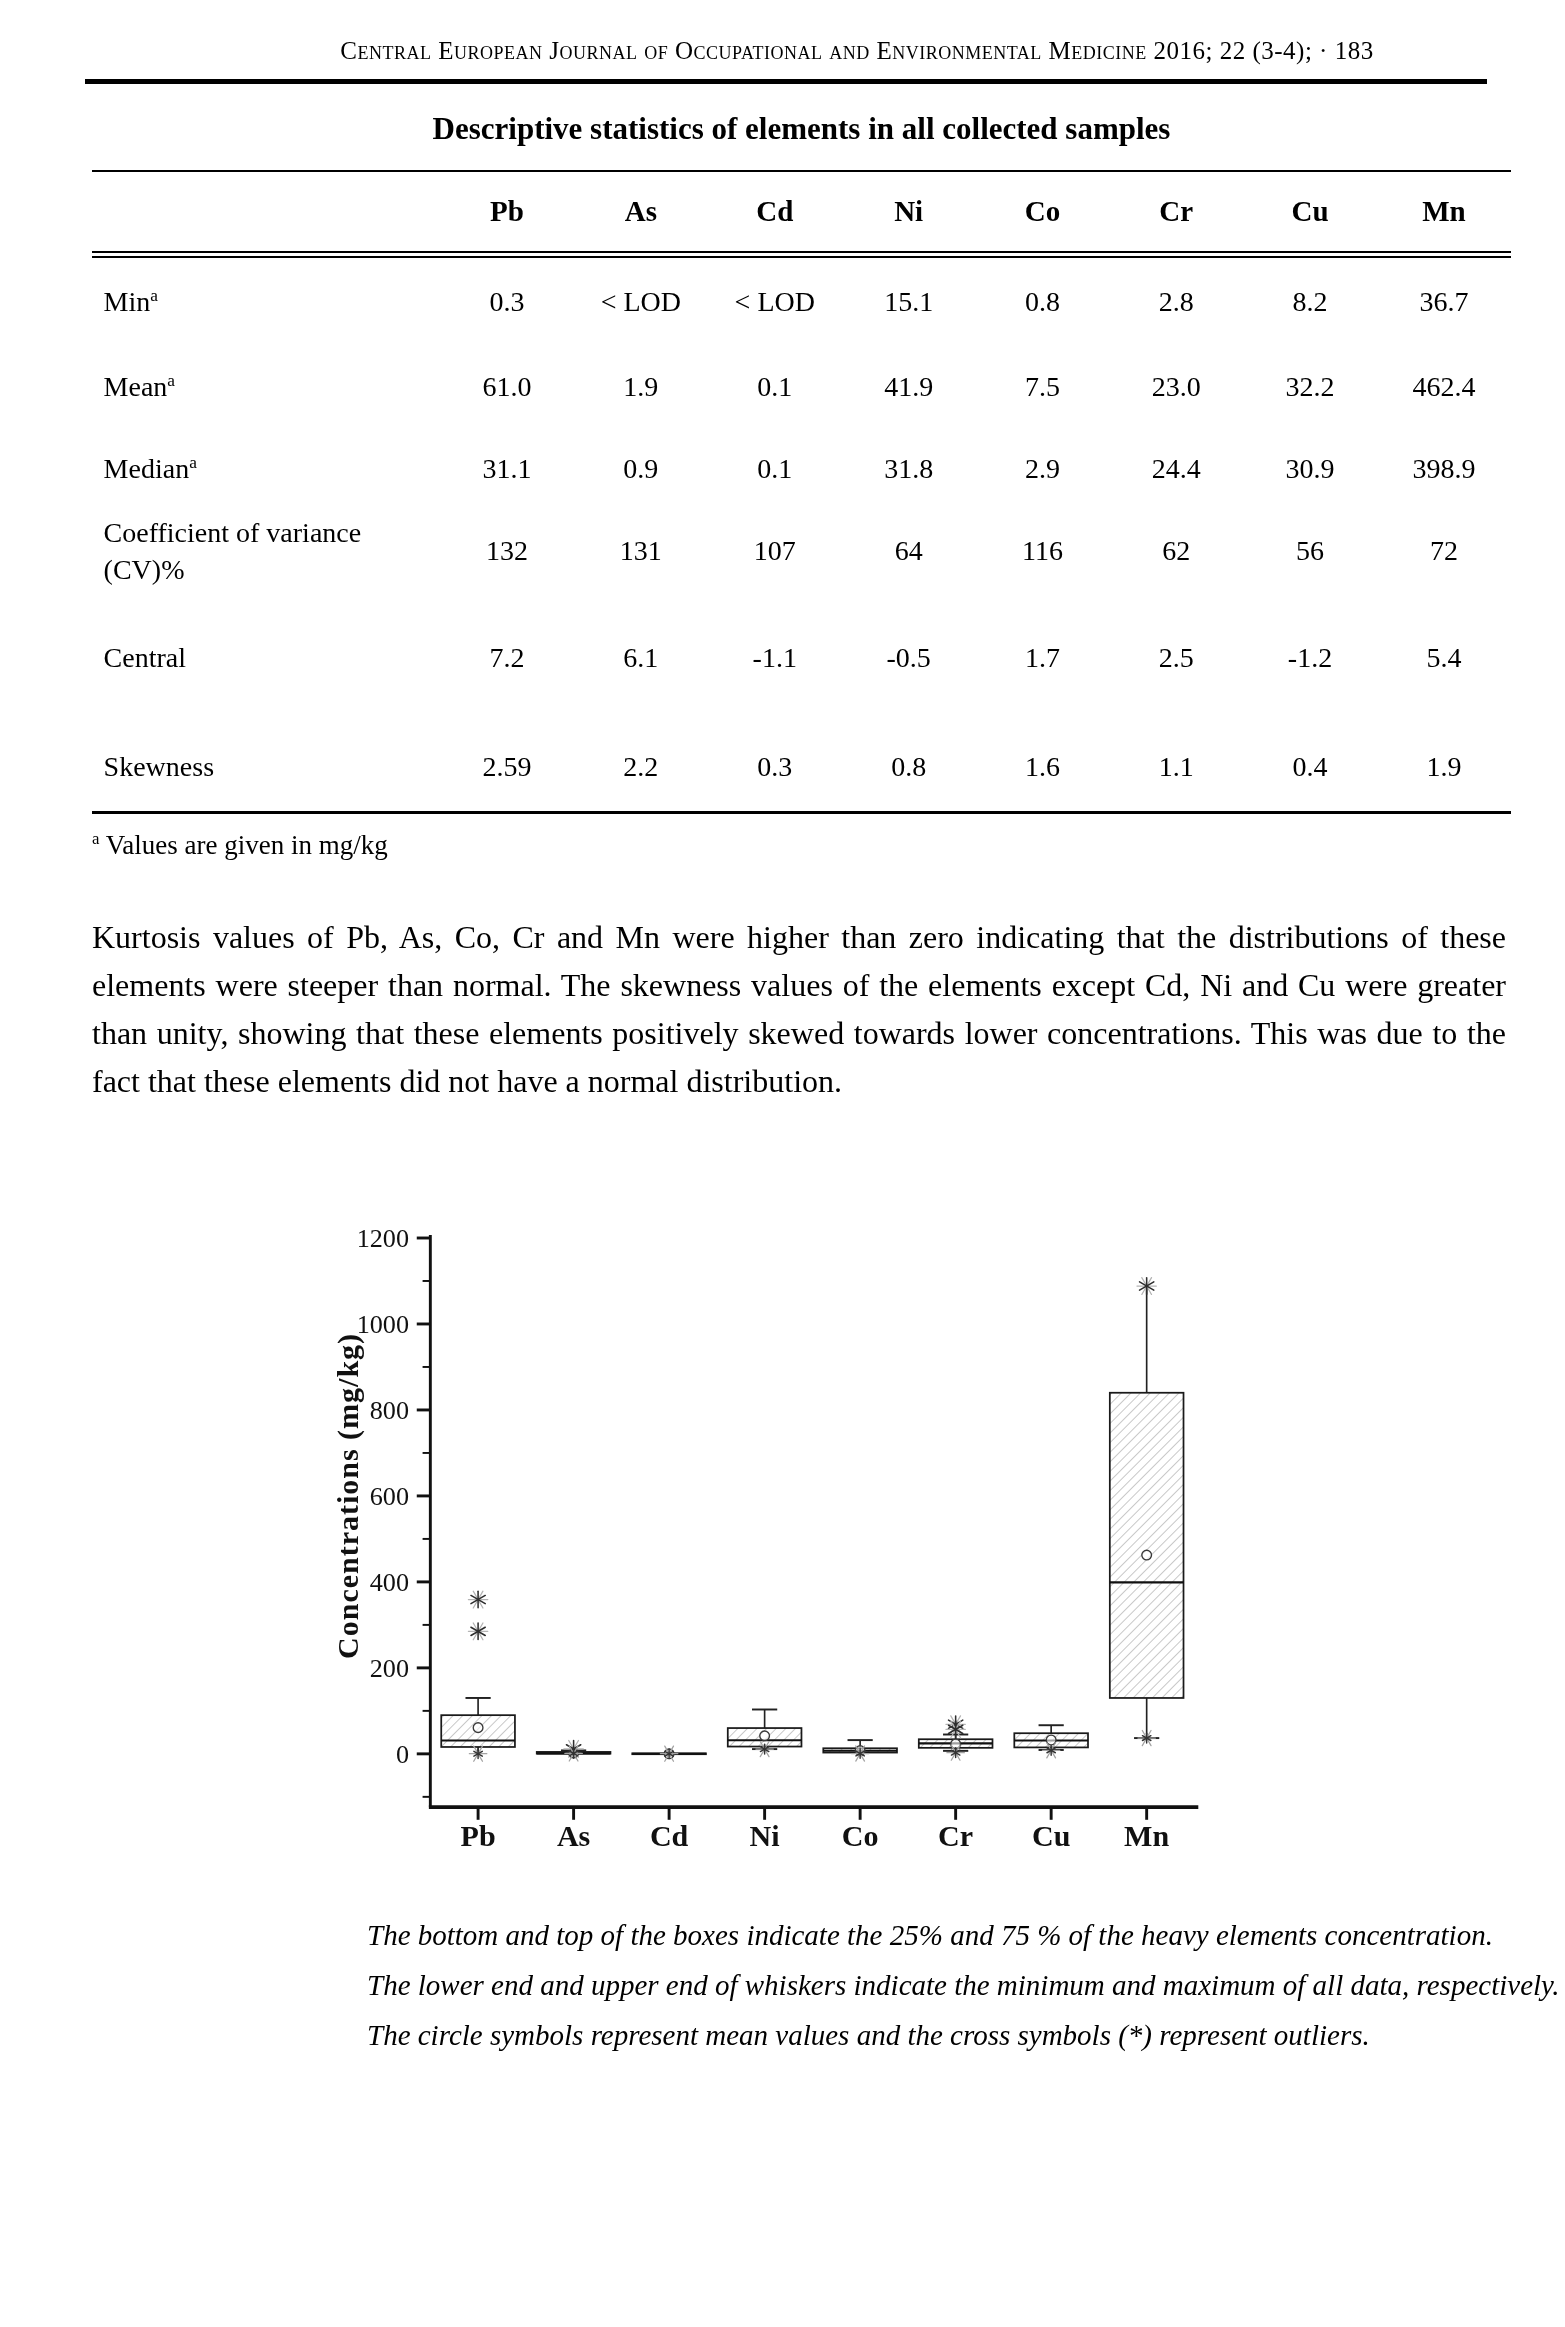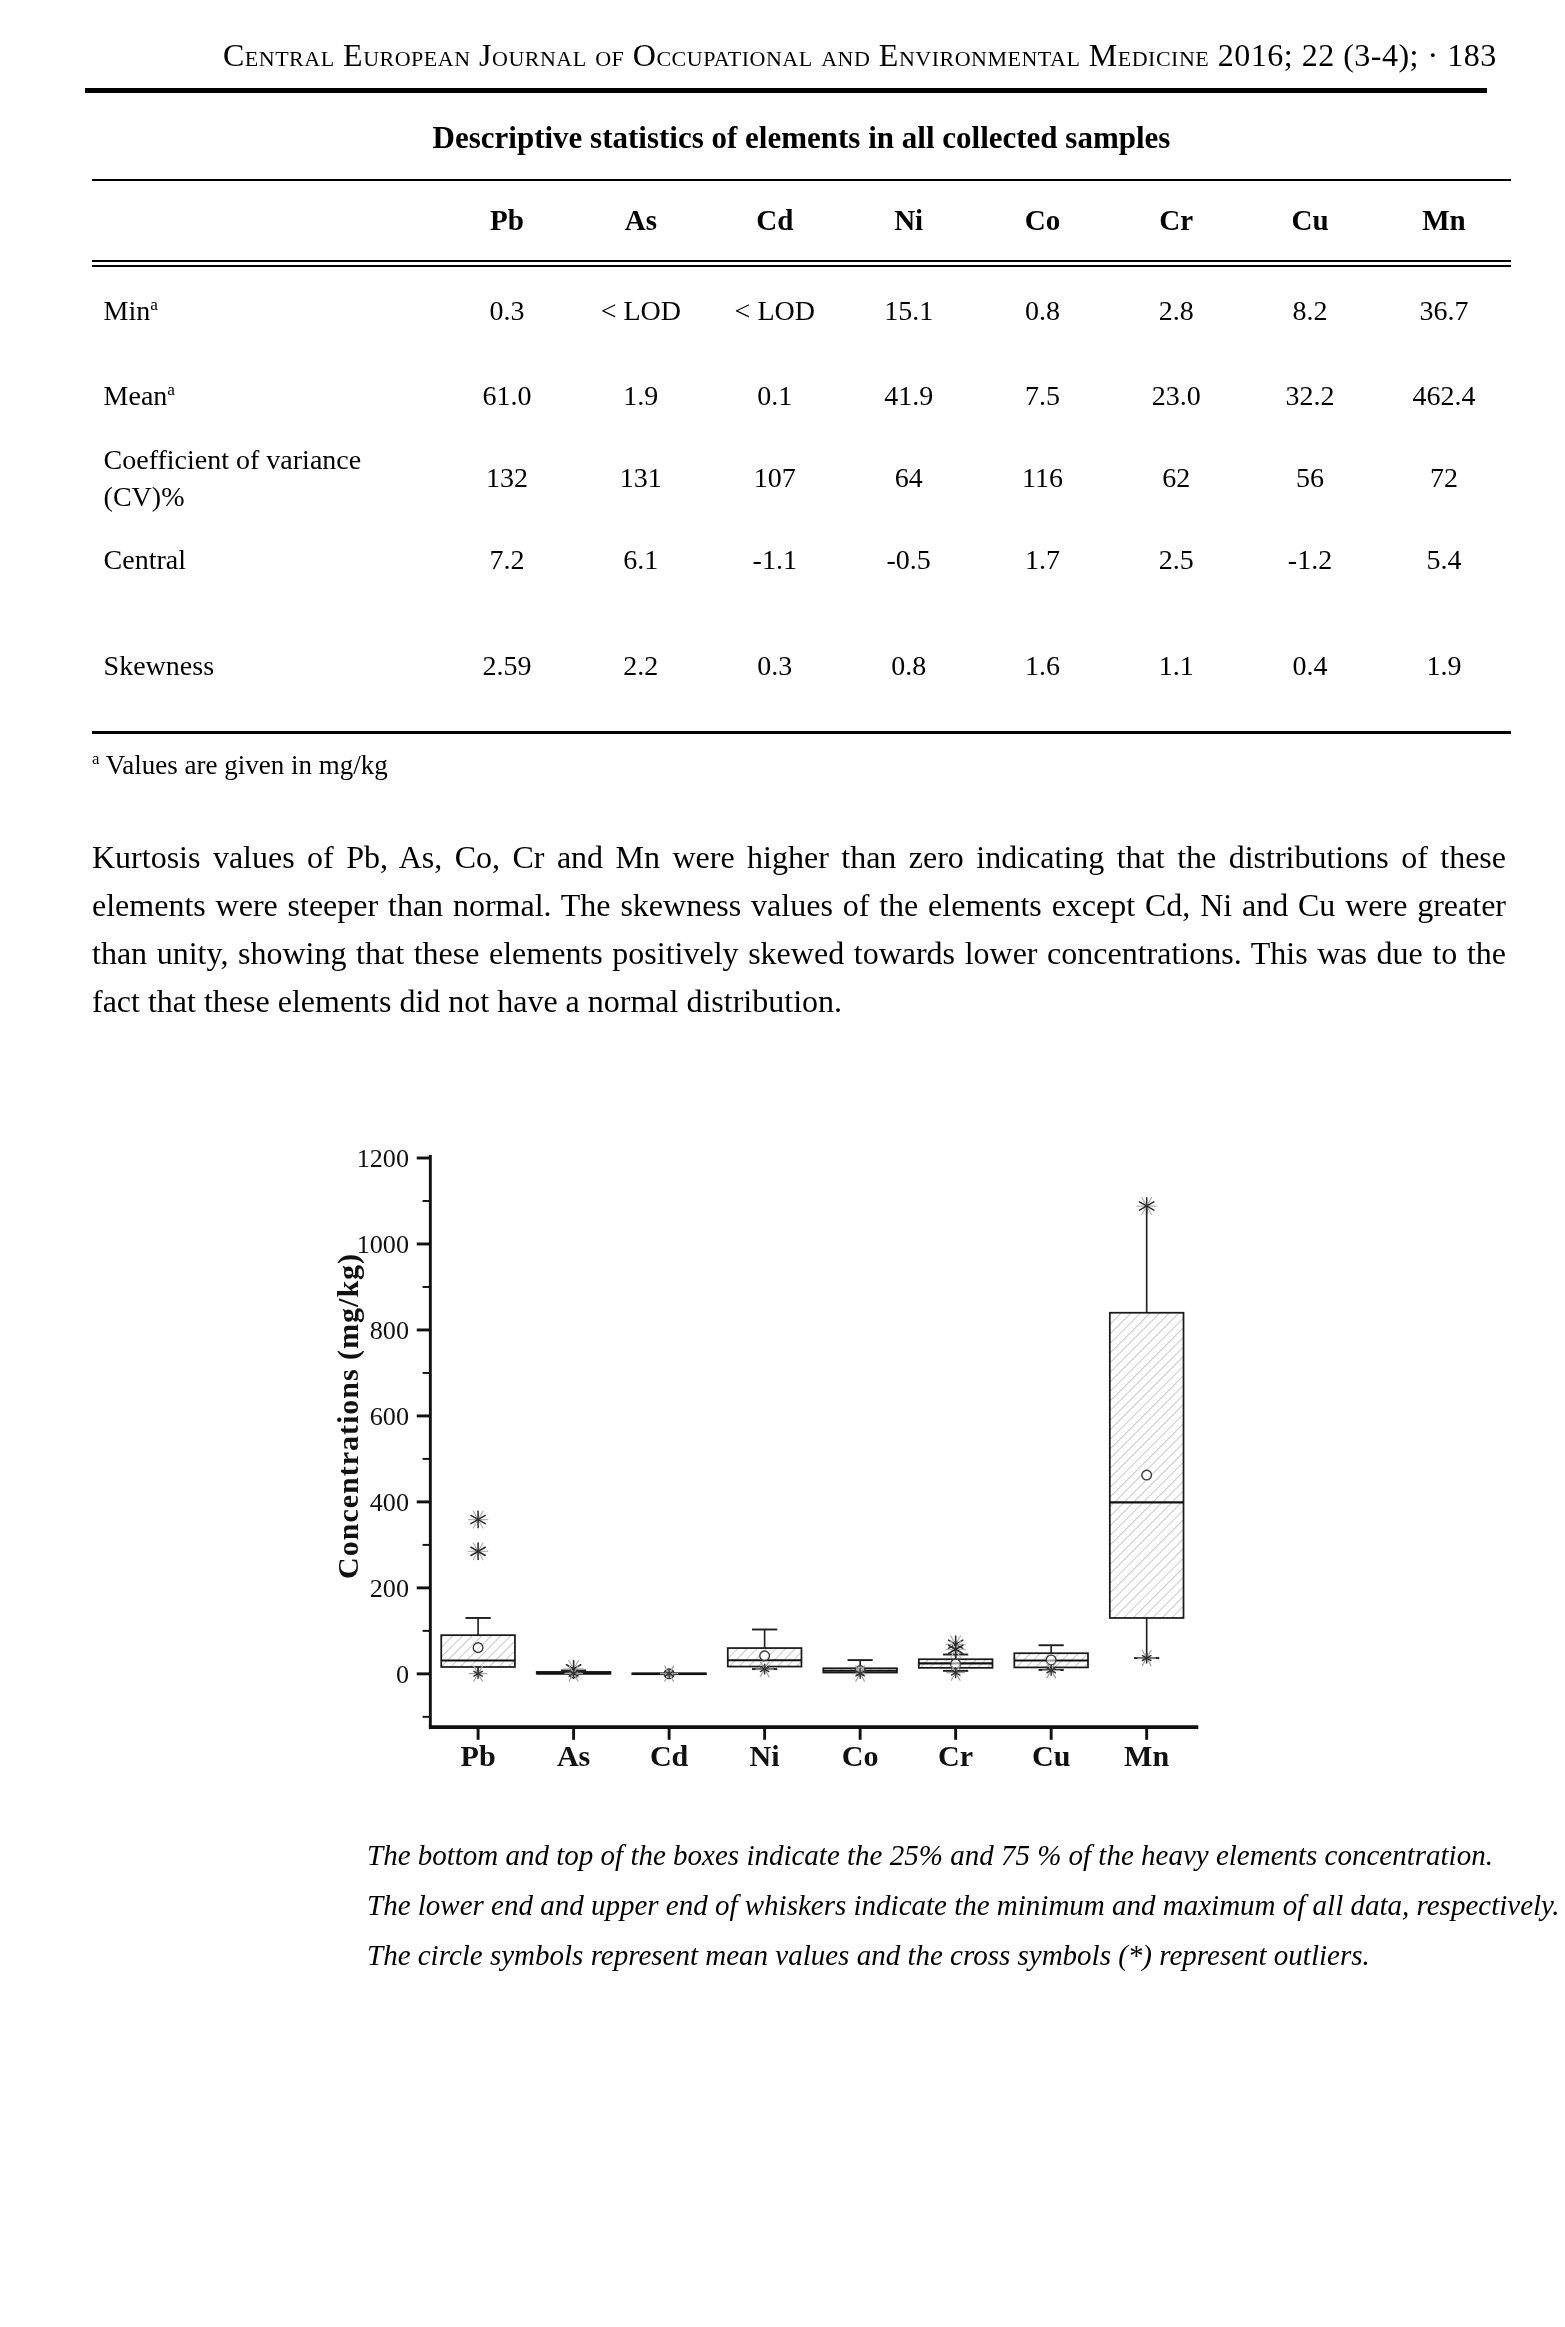--- a/index.html
+++ b/index.html
@@ -10,21 +10,21 @@
     color:#000;
     font-family:"Liberation Serif","DejaVu Serif",serif;
     overflow:hidden;
     margin:0 auto;
   }
   
   .running-head{
     padding:37px 74px 0 223px;
     text-align:center;
     font-variant:small-caps;
-    font-size:32px;
+    font-size:25px;
     letter-spacing:0.5px;
     white-space:nowrap;
   }
   .head-rule{
     margin:13.6px 78px 0 85px;
     height:5.8px;
     background:#000;
   }
   
   .table-label{
@@ -135,20 +135,31 @@
         <tr>
           <th>Mean<sup>a</sup></th>
           <td>61.0</td>
           <td>1.9</td>
           <td>0.1</td>
           <td>41.9</td>
           <td>7.5</td>
           <td>23.0</td>
           <td>32.2</td>
           <td>462.4</td>
+        </tr>
+        <tr>
+          <th>Median<sup>a</sup></th>
+          <td>31.1</td>
+          <td>0.9</td>
+          <td>0.1</td>
+          <td>31.8</td>
+          <td>2.9</td>
+          <td>24.4</td>
+          <td>30.9</td>
+          <td>398.9</td>
         </tr>
         <tr>
           <th>Coefficient of variance (CV)%</th>
           <td>132</td>
           <td>131</td>
           <td>107</td>
           <td>64</td>
           <td>116</td>
           <td>62</td>
           <td>56</td>

